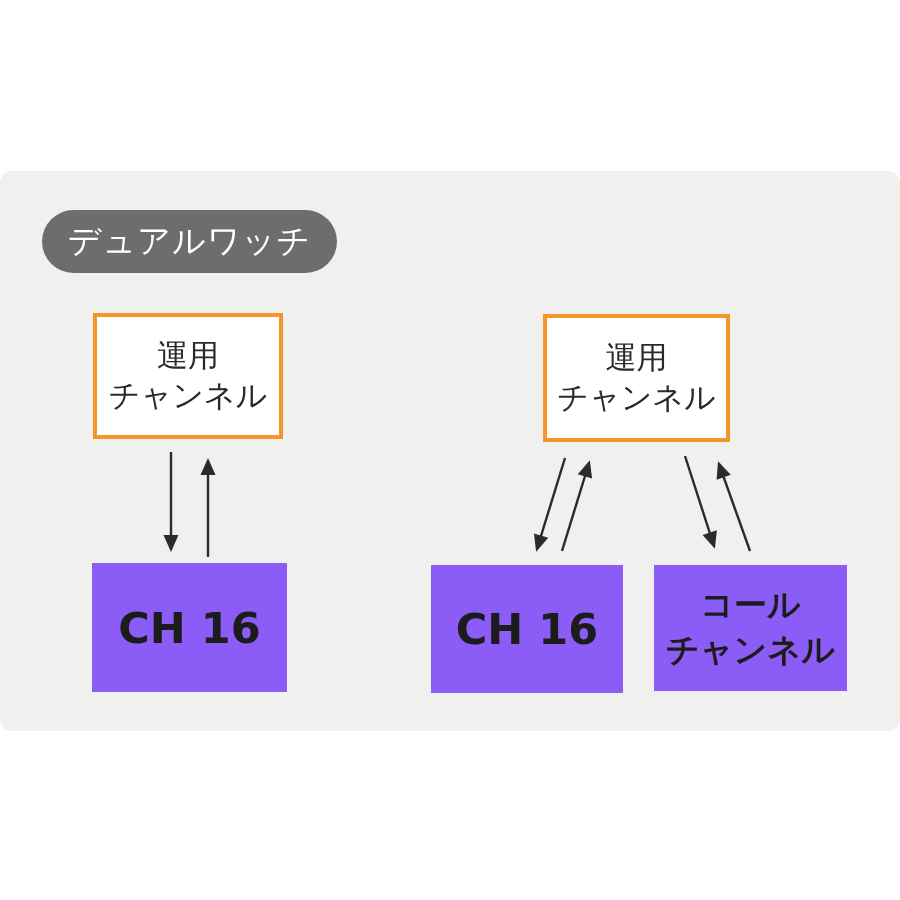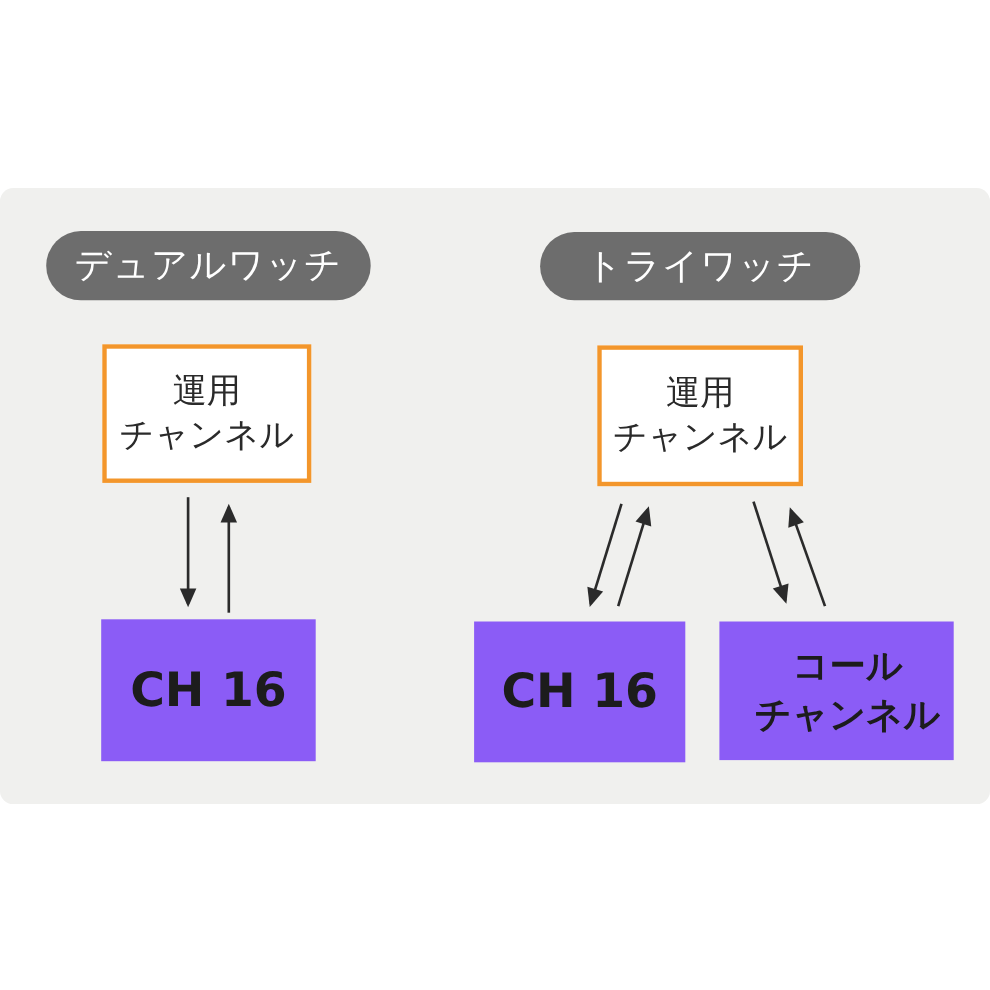--- a/index.html
+++ b/index.html
@@ -46,39 +46,38 @@
     position: absolute;
     background: #8b5cf6;
     color: #1c1c1c;
     display: flex; flex-direction: column;
     align-items: center; justify-content: center;
     font-weight: bold;
     text-align: center;
   }
   .box-ch16-dual { left: 92px;  top: 563px; width: 195px; height: 129px; font-size: 43px; }
   .box-ch16-tri  { left: 431px; top: 565px; width: 192px; height: 128px; font-size: 43px; }
-  .box-call      { left: 654px; top: 565px; width: 193px; height: 126px; font-size: 33px; line-height: 1.35; padding-left: 20px; }
+  .box-call      { left: 654px; top: 565px; width: 193px; height: 126px; font-size: 33px; line-height: 1.35; }
   .arrows {
     position: absolute;
     left: 0; top: 0;
     width: 900px; height: 900px;
     pointer-events: none;
   }
   .arrows line { stroke: #2b2b2b; stroke-width: 2.4; }
 </style>
 </head>
 <body>
 
 <div class="stage">
 
   <div class="panel"></div>
 
   <div class="pill pill-dual">デュアルワッチ</div>
 
-  <div class="pill pill-tri">トライワッチ</div>
 
   <div class="whitebox whitebox-dual">
     <span>運用</span>
     <span>チャンネル</span>
   </div>
 
   <div class="whitebox whitebox-tri">
     <span>運用</span>
     <span>チャンネル</span>
   </div>

